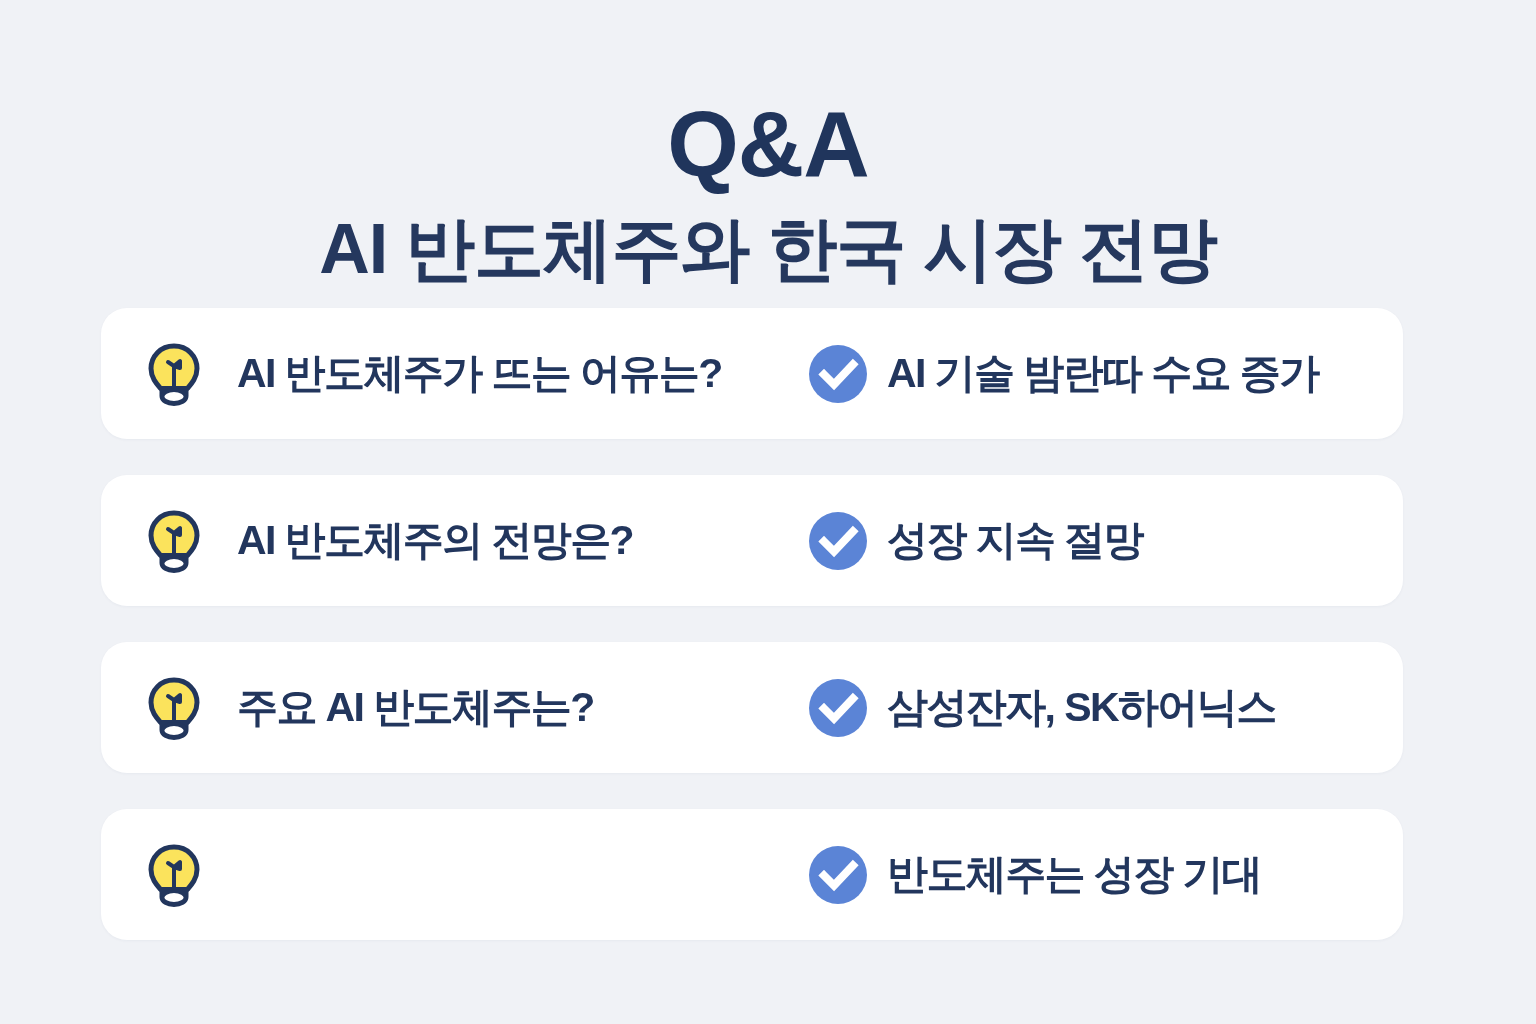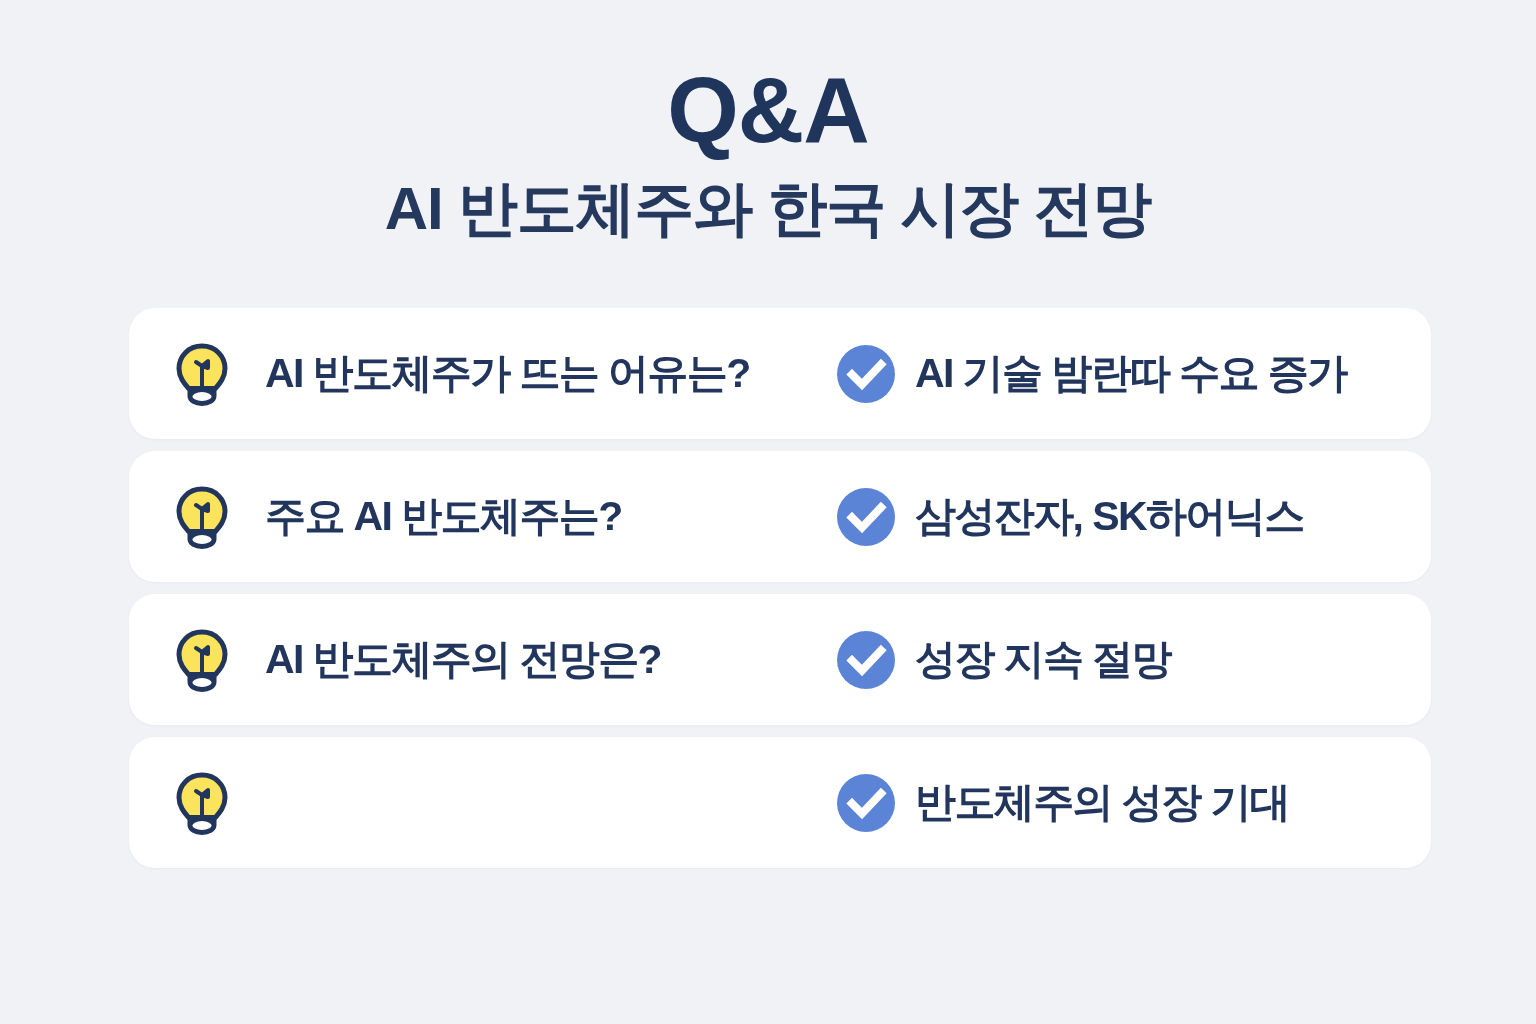--- a/index.html
+++ b/index.html
@@ -17,49 +17,49 @@
 
   .page {
     position: relative;
     width: 1536px;
     height: 1024px;
     box-sizing: border-box;
   }
 
   
   .header {
-    padding-top: 62px;
+    padding-top: 96px;
     text-align: center;
   }
   .page-title {
     margin: 0;
     font-size: 92px;
     line-height: 1.05;
     font-weight: 700;
     letter-spacing: -1px;
     color: #20355C;
   }
   .page-subtitle {
     margin: 14px 0 0 0;
-    font-size: 60px;
+    font-size: 70px;
     line-height: 1.2;
     font-weight: 700;
     letter-spacing: -1.2px;
     color: #25385E;
   }
 
   
   .qa-list {
     position: absolute;
-    left: 129px;
+    left: 101px;
     top: 308px;
     width: 1302px;
     display: flex;
     flex-direction: column;
-    gap: 12px;
+    gap: 36px;
   }
 
   .qa-card {
     display: flex;
     align-items: center;
     height: 131px;
     background: #FFFFFF;
     border-radius: 26px;
     box-shadow: 0 1px 3px rgba(32, 53, 92, 0.045);
   }
@@ -144,20 +144,43 @@
     <div class="qa-card">
       <div class="qa-question">
         <span class="icon-slot">
           <svg class="bulb-svg" width="70" height="70" viewBox="0 0 70 70" aria-hidden="true">
             <path d="M35 7 C21.5 7 12 17.2 12 29.6 C12 38.5 17.4 44.6 21.6 49.4 L48.4 49.4 C52.6 44.6 58 38.5 58 29.6 C58 17.2 48.5 7 35 7 Z" fill="#FBE35C" stroke="#22365D" stroke-width="5" stroke-linejoin="round"></path>
             <path d="M35 47 L35 27 M35 27 L29 23 M35 27 L41 22 L41 29 Z" fill="#22365D" stroke="#22365D" stroke-width="4" stroke-linecap="round" stroke-linejoin="round"></path>
             <path d="M23 50.5 L47 50.5 L47 57 C47 61.5 41.6 64.5 35 64.5 C28.4 64.5 23 61.5 23 57 Z" fill="#FFFFFF" stroke="#22365D" stroke-width="5" stroke-linejoin="round"></path>
             <ellipse cx="35" cy="57.5" rx="11.6" ry="6.5" fill="#FFFFFF" stroke="#22365D" stroke-width="4"></ellipse>
           </svg>
         </span>
+        <span class="qa-text">AI 반도체주의 전망은?</span>
+      </div>
+      <div class="qa-answer">
+        <span class="icon-slot">
+          <svg class="check-svg" width="64" height="64" viewBox="0 0 64 64" aria-hidden="true">
+            <circle cx="32" cy="32" r="29" fill="#5B84D6"></circle>
+            <path d="M18 32.5 L28 42.5 L47 22.5" fill="none" stroke="#FFFFFF" stroke-width="8" stroke-linecap="square" stroke-linejoin="miter"></path>
+          </svg>
+        </span>
+        <span class="qa-text">성장 지속 절망</span>
+      </div>
+    </div>
+
+    <div class="qa-card">
+      <div class="qa-question">
+        <span class="icon-slot">
+          <svg class="bulb-svg" width="70" height="70" viewBox="0 0 70 70" aria-hidden="true">
+            <path d="M35 7 C21.5 7 12 17.2 12 29.6 C12 38.5 17.4 44.6 21.6 49.4 L48.4 49.4 C52.6 44.6 58 38.5 58 29.6 C58 17.2 48.5 7 35 7 Z" fill="#FBE35C" stroke="#22365D" stroke-width="5" stroke-linejoin="round"></path>
+            <path d="M35 47 L35 27 M35 27 L29 23 M35 27 L41 22 L41 29 Z" fill="#22365D" stroke="#22365D" stroke-width="4" stroke-linecap="round" stroke-linejoin="round"></path>
+            <path d="M23 50.5 L47 50.5 L47 57 C47 61.5 41.6 64.5 35 64.5 C28.4 64.5 23 61.5 23 57 Z" fill="#FFFFFF" stroke="#22365D" stroke-width="5" stroke-linejoin="round"></path>
+            <ellipse cx="35" cy="57.5" rx="11.6" ry="6.5" fill="#FFFFFF" stroke="#22365D" stroke-width="4"></ellipse>
+          </svg>
+        </span>
         <span class="qa-text">주요 AI 반도체주는?</span>
       </div>
       <div class="qa-answer">
         <span class="icon-slot">
           <svg class="check-svg" width="64" height="64" viewBox="0 0 64 64" aria-hidden="true">
             <circle cx="32" cy="32" r="29" fill="#5B84D6"></circle>
             <path d="M18 32.5 L28 42.5 L47 22.5" fill="none" stroke="#FFFFFF" stroke-width="8" stroke-linecap="square" stroke-linejoin="miter"></path>
           </svg>
         </span>
         <span class="qa-text">삼성잔자, SK하어닉스</span>
@@ -167,49 +190,26 @@
     <div class="qa-card">
       <div class="qa-question">
         <span class="icon-slot">
           <svg class="bulb-svg" width="70" height="70" viewBox="0 0 70 70" aria-hidden="true">
             <path d="M35 7 C21.5 7 12 17.2 12 29.6 C12 38.5 17.4 44.6 21.6 49.4 L48.4 49.4 C52.6 44.6 58 38.5 58 29.6 C58 17.2 48.5 7 35 7 Z" fill="#FBE35C" stroke="#22365D" stroke-width="5" stroke-linejoin="round"></path>
             <path d="M35 47 L35 27 M35 27 L29 23 M35 27 L41 22 L41 29 Z" fill="#22365D" stroke="#22365D" stroke-width="4" stroke-linecap="round" stroke-linejoin="round"></path>
             <path d="M23 50.5 L47 50.5 L47 57 C47 61.5 41.6 64.5 35 64.5 C28.4 64.5 23 61.5 23 57 Z" fill="#FFFFFF" stroke="#22365D" stroke-width="5" stroke-linejoin="round"></path>
             <ellipse cx="35" cy="57.5" rx="11.6" ry="6.5" fill="#FFFFFF" stroke="#22365D" stroke-width="4"></ellipse>
           </svg>
         </span>
-        <span class="qa-text">AI 반도체주의 전망은?</span>
-      </div>
-      <div class="qa-answer">
-        <span class="icon-slot">
-          <svg class="check-svg" width="64" height="64" viewBox="0 0 64 64" aria-hidden="true">
-            <circle cx="32" cy="32" r="29" fill="#5B84D6"></circle>
-            <path d="M18 32.5 L28 42.5 L47 22.5" fill="none" stroke="#FFFFFF" stroke-width="8" stroke-linecap="square" stroke-linejoin="miter"></path>
-          </svg>
-        </span>
-        <span class="qa-text">성장 지속 절망</span>
-      </div>
-    </div>
-
-    <div class="qa-card">
-      <div class="qa-question">
-        <span class="icon-slot">
-          <svg class="bulb-svg" width="70" height="70" viewBox="0 0 70 70" aria-hidden="true">
-            <path d="M35 7 C21.5 7 12 17.2 12 29.6 C12 38.5 17.4 44.6 21.6 49.4 L48.4 49.4 C52.6 44.6 58 38.5 58 29.6 C58 17.2 48.5 7 35 7 Z" fill="#FBE35C" stroke="#22365D" stroke-width="5" stroke-linejoin="round"></path>
-            <path d="M35 47 L35 27 M35 27 L29 23 M35 27 L41 22 L41 29 Z" fill="#22365D" stroke="#22365D" stroke-width="4" stroke-linecap="round" stroke-linejoin="round"></path>
-            <path d="M23 50.5 L47 50.5 L47 57 C47 61.5 41.6 64.5 35 64.5 C28.4 64.5 23 61.5 23 57 Z" fill="#FFFFFF" stroke="#22365D" stroke-width="5" stroke-linejoin="round"></path>
-            <ellipse cx="35" cy="57.5" rx="11.6" ry="6.5" fill="#FFFFFF" stroke="#22365D" stroke-width="4"></ellipse>
-          </svg>
-        </span>
-      </div>
-      <div class="qa-answer">
-        <span class="icon-slot">
-          <svg class="check-svg" width="64" height="64" viewBox="0 0 64 64" aria-hidden="true">
-            <circle cx="32" cy="32" r="29" fill="#5B84D6"></circle>
-            <path d="M18 32.5 L28 42.5 L47 22.5" fill="none" stroke="#FFFFFF" stroke-width="8" stroke-linecap="square" stroke-linejoin="miter"></path>
-          </svg>
-        </span>
-        <span class="qa-text">반도체주의 성장 기대</span>
+      </div>
+      <div class="qa-answer">
+        <span class="icon-slot">
+          <svg class="check-svg" width="64" height="64" viewBox="0 0 64 64" aria-hidden="true">
+            <circle cx="32" cy="32" r="29" fill="#5B84D6"></circle>
+            <path d="M18 32.5 L28 42.5 L47 22.5" fill="none" stroke="#FFFFFF" stroke-width="8" stroke-linecap="square" stroke-linejoin="miter"></path>
+          </svg>
+        </span>
+        <span class="qa-text">반도체주는 성장 기대</span>
       </div>
     </div>
 
   </div>
 </div>
 
 </body></html>

